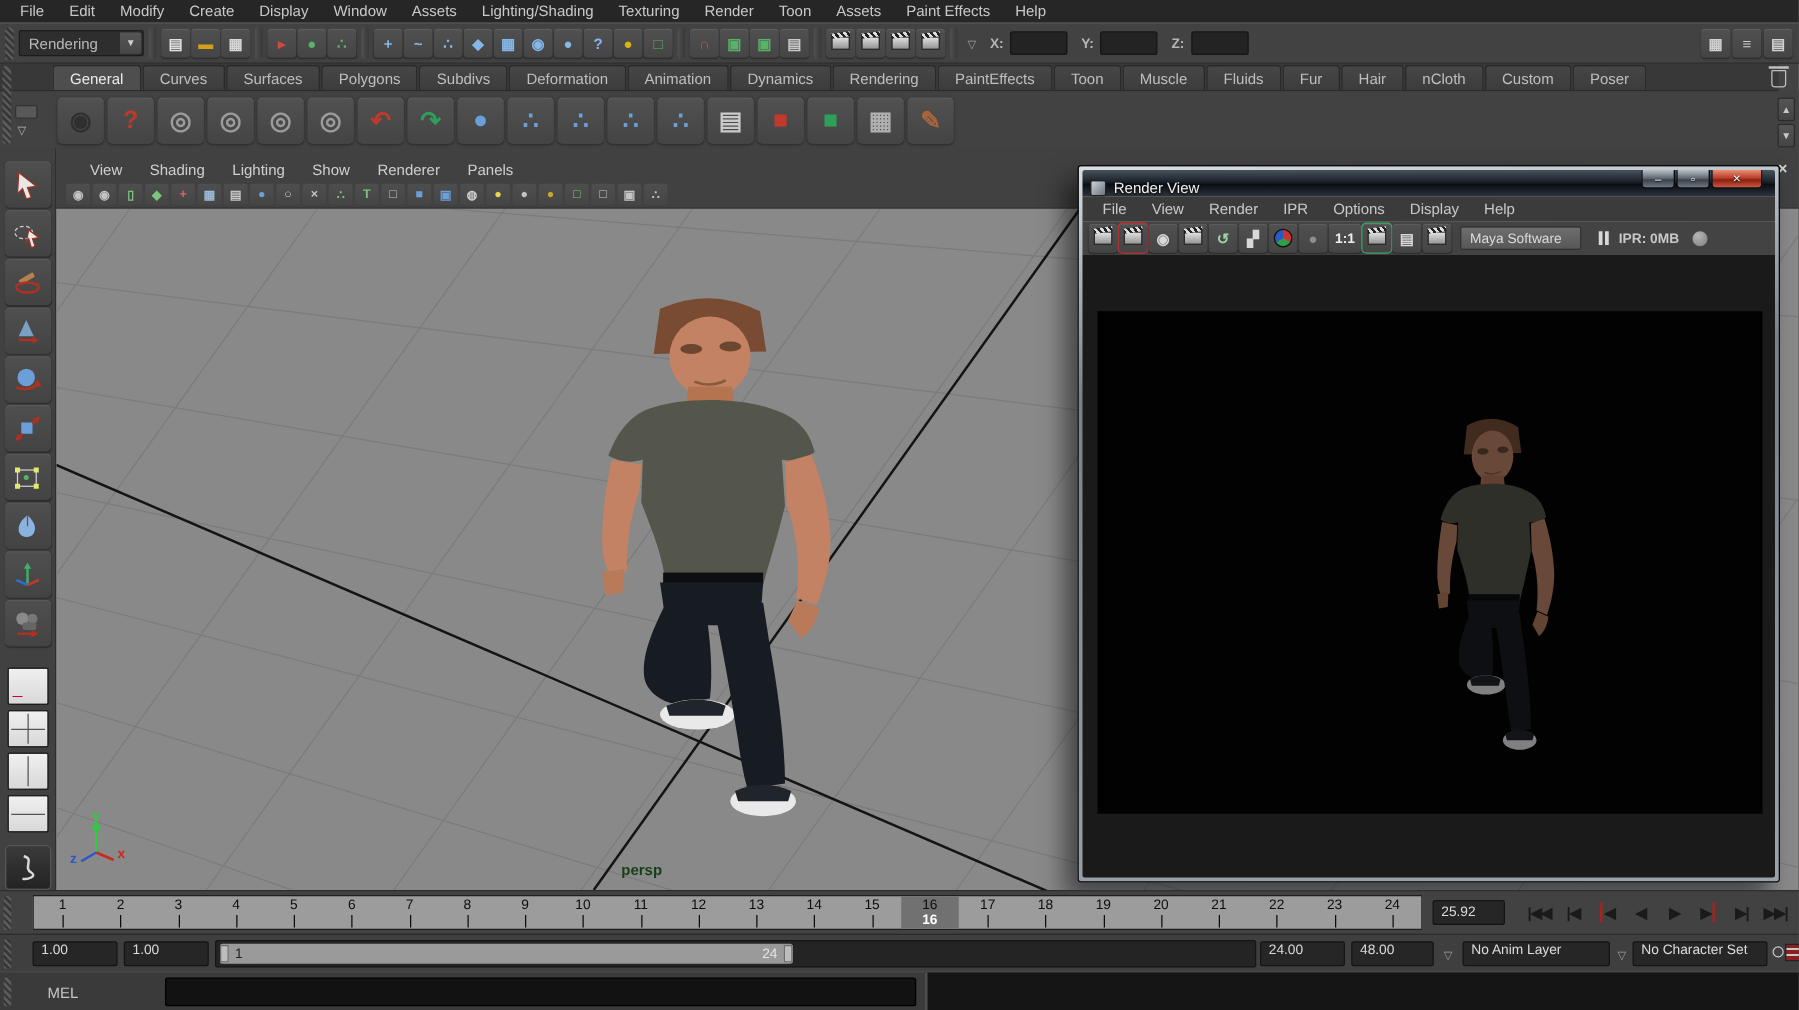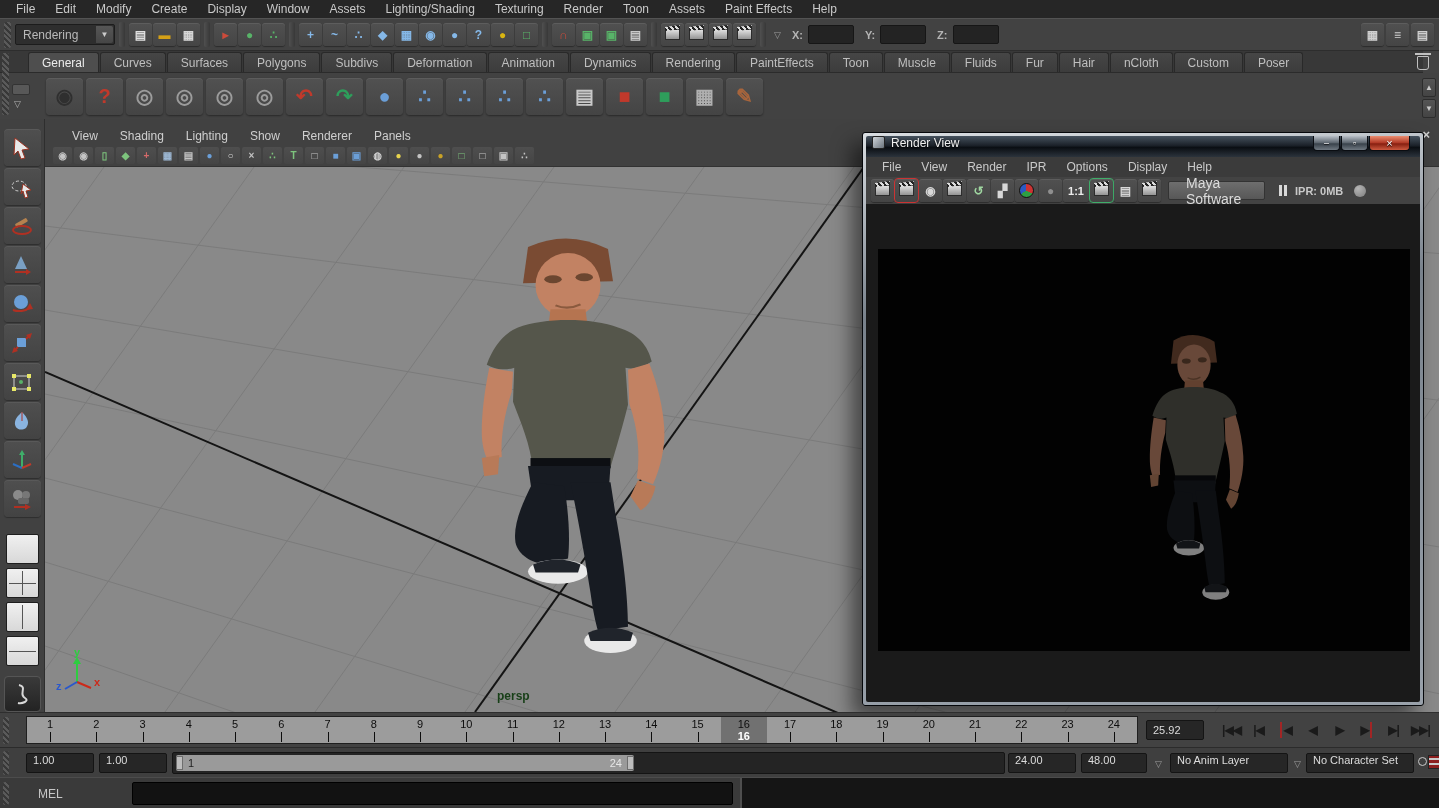--- a/index.html
+++ b/index.html
@@ -18,21 +18,21 @@
 .ico{width:23px;height:23px;border-radius:3px;background:linear-gradient(#505050,#454545);box-shadow:inset 0 1px 0 rgba(255,255,255,.08),0 1px 1px rgba(0,0,0,.35);display:flex;align-items:center;justify-content:center;font-size:12px;font-weight:bold;flex:none}
 .ico.sel-red{outline:1px solid #cc3333}
 .ico.sel-green{outline:1px solid #3fae6a}
 .clap{width:15px;height:11px;background:linear-gradient(#e0e0e0,#949494);border:1px solid #2c2c2c;position:relative}
 .clap::before{content:"";position:absolute;left:-1px;top:-4px;width:15px;height:4px;background:repeating-linear-gradient(60deg,#222 0 2px,#ddd 2px 4px);transform:rotate(-8deg)}
 .rgbdot{width:15px;height:15px;border-radius:50%;background:conic-gradient(#cc3333 0 33%,#2f9e44 33% 66%,#2b59c3 66% 100%);border:1px solid #111}
 .coordlab{color:#b5b5b5;font-size:11px;margin:0 4px 0 10px;font-weight:bold}
 .cfield{width:46px;height:19px;background:#232323;border:1px solid #161616;border-radius:2px}
 #sl-right{position:absolute;right:5px;top:23px;display:flex;gap:2px}
 
-#shelf-tabs{position:absolute;top:51px;left:0;right:16px;height:22px;background:#383838;border-bottom:1px solid #2b2b2b;display:flex;align-items:flex-end;padding-left:28px}
+#shelf-tabs{position:absolute;top:51px;left:0;right:16px;height:22px;background:#383838;border-bottom:1px solid #2b2b2b;display:flex;align-items:flex-end;padding-left:42px}
 .shelf-tab{height:20px;padding:3px 13px 0;font-size:12px;color:#bfbfbf;background:linear-gradient(#464646,#3c3c3c);border:1px solid #292929;border-bottom:none;border-radius:3px 3px 0 0;margin-right:1px;white-space:nowrap}
 .shelf-tab.active{background:#4e4e4e;color:#ececec}
 #shelf-row{position:absolute;top:73px;left:0;right:0;height:46px;background:#424242;display:flex;align-items:center;gap:3px;padding-left:46px}
 .shelf-ico{width:37px;height:37px;border-radius:4px;background:linear-gradient(#515151,#444);box-shadow:inset 0 1px 0 rgba(255,255,255,.07),0 1px 2px rgba(0,0,0,.4);display:flex;align-items:center;justify-content:center;font-size:20px;font-weight:bold;flex:none}
 #shelf-left-grip{position:absolute;left:2px;top:53px;width:7px;height:62px;background:repeating-linear-gradient(45deg,#5a5a5a 0 2px,#383838 2px 4px);border-radius:2px}
 #shelf-menu-btn{position:absolute;left:12px;top:84px;width:18px;height:11px;background:#585858;border:1px solid #333;border-radius:2px}
 #shelf-menu-arrow{position:absolute;left:14px;top:99px;color:#b5b5b5;font-size:9px}
 .trashico{position:absolute;right:10px;top:56px;width:12px;height:14px;border:1px solid #c0c0c0;border-radius:1px 1px 3px 3px}
 .trashico::before{content:"";position:absolute;left:-3px;top:-4px;width:16px;height:2px;background:#c0c0c0}
 .shelf-scroll{position:absolute;right:3px;width:14px;height:19px;background:linear-gradient(#555,#444);border:1px solid #2c2c2c;border-radius:2px;color:#c9c9c9;font-size:8px;display:flex;align-items:center;justify-content:center}
@@ -51,30 +51,30 @@
 .pmenu-item{font-size:12px;color:#cfcfcf;padding:0 11px}
 .ptools{height:22px;display:flex;align-items:center;padding-left:8px;gap:2px;border-bottom:1px solid #323232}
 .pico{width:19px;height:17px;border-radius:2px;background:linear-gradient(#4e4e4e,#454545);display:flex;align-items:center;justify-content:center;font-size:10px;font-weight:bold;flex:none}
 #panel-close{position:absolute;right:9px;top:8px;color:#cfcfcf;font-size:13px;font-weight:bold}
 #vp-canvas{position:absolute;left:0;top:48px;right:0;bottom:0;background:#898989;overflow:hidden}
 #persp-label{position:absolute;left:452px;bottom:9px;font-weight:bold;font-size:12px}
 #vp-person{position:absolute;left:398px;top:62px}
 #axis-ind{position:absolute;left:10px;bottom:16px}
 
 #renderview{position:absolute;left:862px;top:132px;width:562px;height:574px;background:linear-gradient(175deg,#d9dde1,#79828c 30%,#9aa2ab);border:1px solid #05070a;border-radius:3px;padding:3px;box-shadow:-10px 12px 20px rgba(0,0,0,.5)}
-.rv-title{height:21px;display:flex;align-items:flex-start;background:linear-gradient(#46525e 0%,#1b2129 45%,#0a0e13 55%,#2b333c 100%);border-radius:2px 2px 0 0;padding:0 6px;gap:6px}
+.rv-title{height:21px;display:flex;align-items:flex-end;background:linear-gradient(#46525e 0%,#1b2129 45%,#0a0e13 55%,#2b333c 100%);border-radius:2px 2px 0 0;padding:0 6px;gap:6px}
 .mayaico{width:13px;height:13px;background:linear-gradient(135deg,#cfd4d9,#6a737c);border:1px solid #222;border-radius:2px}
 .rv-title-text{color:#f0f0f0;font-size:12px;text-shadow:0 1px 2px #000}
 .rv-winbtns{margin-left:auto;display:flex;gap:1px;align-self:flex-start;margin-right:4px}
 .winbtn{width:27px;height:15px;border:1px solid #0a0d12;border-top:none;border-radius:0 0 4px 4px;background:linear-gradient(#b8bfc7,#5d666f 48%,#39424b 56%,#707982);color:#fff;font-size:9px;display:flex;align-items:center;justify-content:center;text-shadow:0 1px 1px #000}
 .winbtn.close{width:41px;background:linear-gradient(#eb8d70,#b23a27 48%,#871f10 56%,#cd5a40);font-size:11px}
 .rv-menu{height:20px;background:#3b3b3b;display:flex;align-items:center;padding-left:6px}
 .rv-menu-item{font-size:12px;color:#c9c9c9;padding:0 10px}
 .rv-tools{height:27px;background:#434343;display:flex;align-items:center;gap:2px;padding-left:5px}
-.rv-dd{width:97px;height:19px;margin-left:5px;background:linear-gradient(#6e6e6e,#575757);border:1px solid #333;border-radius:2px;color:#dcdcdc;font-size:14px;display:flex;align-items:center;padding-left:17px;flex:none}
+.rv-dd{width:97px;height:19px;margin-left:5px;background:linear-gradient(#6e6e6e,#575757);border:1px solid #333;border-radius:2px;color:#dcdcdc;font-size:11px;display:flex;align-items:center;padding-left:7px;flex:none}
 .pausebars{display:flex;gap:2px;margin:0 6px 0 12px}
 .pausebars i{width:3px;height:11px;background:#d8d8d8;display:block}
 .iprlabel{color:#c9c9c9;font-size:11px;font-weight:bold;white-space:nowrap}
 .rv-stopdot{width:12px;height:12px;border-radius:50%;background:radial-gradient(circle at 35% 30%,#b5b5b5,#7e7e7e);margin-left:9px;flex:none}
 .rv-canvas{position:absolute;left:3px;right:3px;top:71px;bottom:3px;background:#1a1a1a;border-radius:0 0 2px 2px;overflow:hidden}
 .rv-image{position:absolute;left:12px;top:45px;width:532px;height:402px;background:#020202}
 .rv-person{position:absolute;left:252px;top:80px;filter:brightness(.55) saturate(.9)}
 .rv-status{position:absolute;left:0;right:0;bottom:5px;text-align:center;color:#b8b8b8;font-size:11px;font-weight:bold;line-height:16px}
 .rv-status span{margin:0 13px}
 

